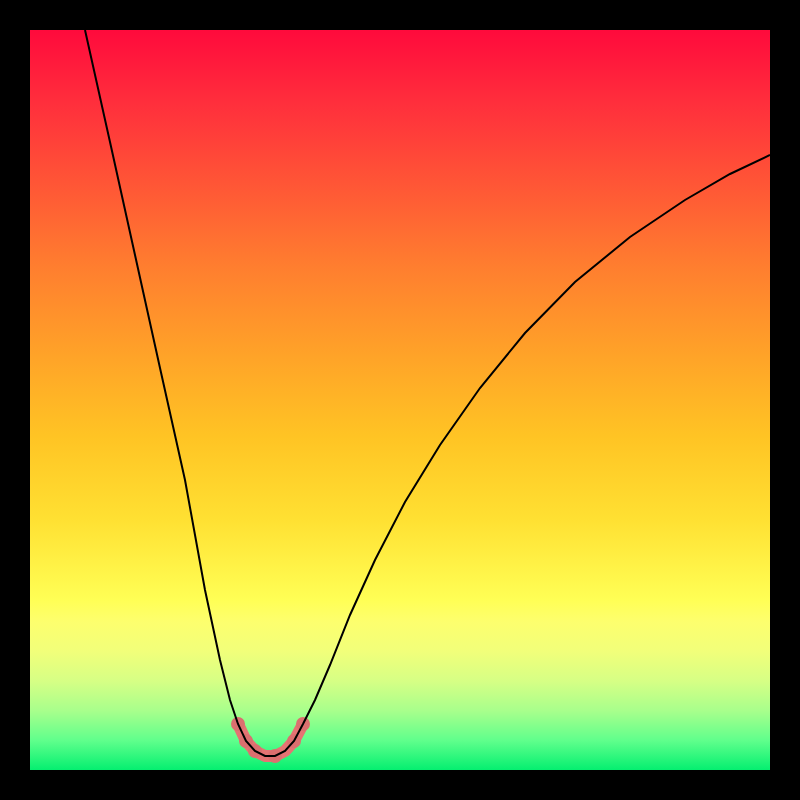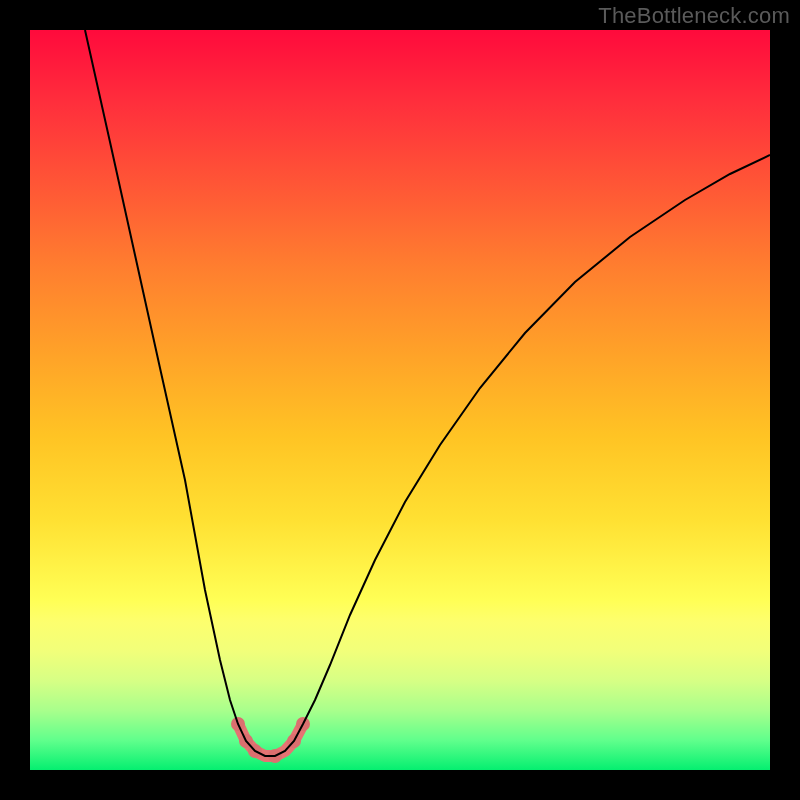--- a/index.html
+++ b/index.html
@@ -57,21 +57,20 @@
     left: 0;
     top: 0;
     width: 740px;
     height: 740px;
   }
 </style>
 </head>
 <body>
 
 <div class="stage">
-  <div class="watermark">TheBottleneck.com</div>
 
   <div class="plot-area">
     <svg class="curve" viewBox="0 0 740 740" preserveAspectRatio="none">
       <g>
         <path id="series-min-highlight" fill="none" d="M208 694 L216 711 L225 721 L235 726 L245 726 L255 721 L264 711 L273 694" stroke="#e57373" stroke-width="12" stroke-linecap="round" stroke-linejoin="round"></path>
       </g>
       <g id="marker-group">
           <circle cx="208" cy="694" r="7" fill="#db6f6f"></circle>
           <circle cx="216" cy="711" r="7" fill="#db6f6f"></circle>
           <circle cx="225" cy="721" r="7" fill="#db6f6f"></circle>

